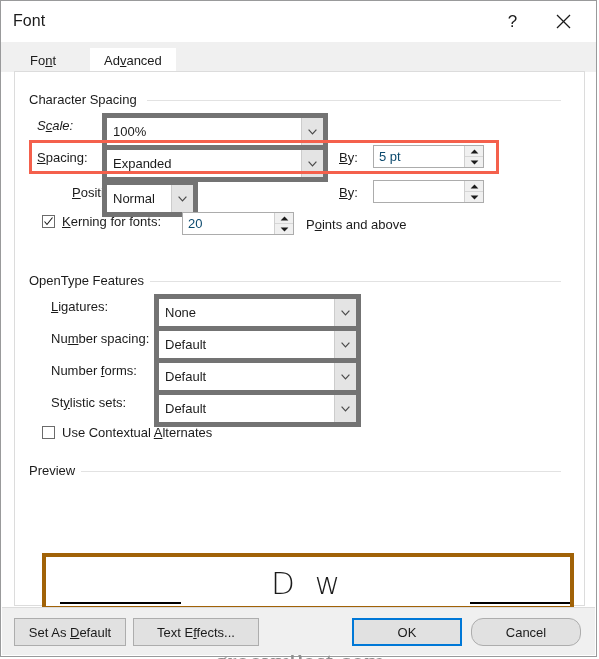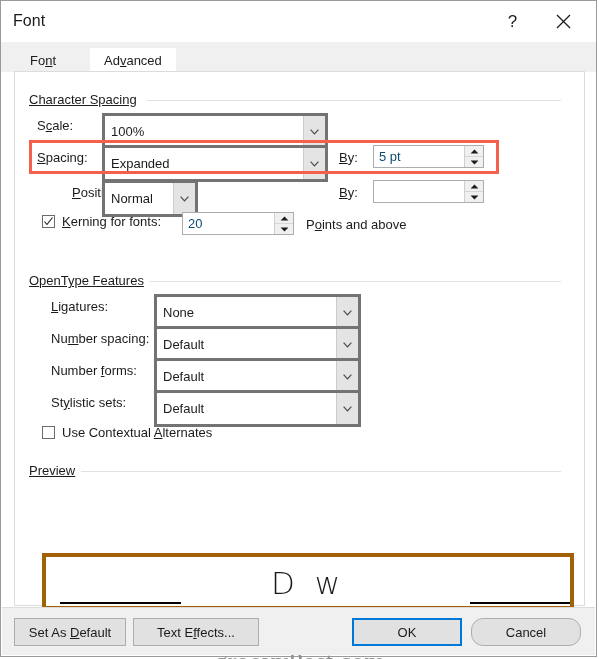--- a/index.html
+++ b/index.html
@@ -102,40 +102,39 @@
 
   
   .group-label {
     position: absolute;
     font-size: 13px;
     color: #1b1b1b;
     background: #ffffff;
     padding-right: 6px;
     z-index: 2;
     white-space: nowrap;
-    text-decoration: underline;
   }
   .group-rule {
     position: absolute;
     height: 1px;
     background: #e2e2e2;
   }
 
   .fld-label {
     position: absolute;
     font-size: 13px;
     color: #1b1b1b;
     white-space: nowrap;
   }
 
   
   .combo {
     position: absolute;
     height: 37px;
-    border: 3px solid #737373;
+    border: 5px solid #737373;
     background: #ffffff;
     box-sizing: border-box;
     display: flex;
     align-items: stretch;
   }
   .combo .val {
     flex: 1;
     display: flex;
     align-items: center;
     padding-left: 6px;
@@ -332,21 +331,21 @@
     <div class="tab tab-advanced">
       <span>Ad<span class="u">v</span>anced</span>
     </div>
   </div>
 
   <div class="panel">
 
     <div class="group-label" style="left:14px; top:20px;">Character Spacing</div>
     <div class="group-rule" style="left:132px; top:28px; width:414px;"></div>
 
-    <div class="fld-label" style="left:22px; top:46px;">S<span class="u">c</span>ale:</div>
+    <div class="fld-label" style="left:22px; top:46px;font-style:italic;">S<span class="u">c</span>ale:</div>
     <div class="combo" style="left:87px; top:41px; width:226px;">
       <div class="val">100%</div>
       <div class="arrow">
         <svg width="9" height="6" viewBox="0 0 9 6">
             <polyline points="0.6,0.6 4.5,4.8 8.4,0.6" fill="none" stroke="#4a4a4a" stroke-width="1.2"></polyline>
           </svg>
       </div>
     </div>
 
     <div class="fld-label" style="left:22px; top:78px;"><span class="u">S</span>pacing:</div>

